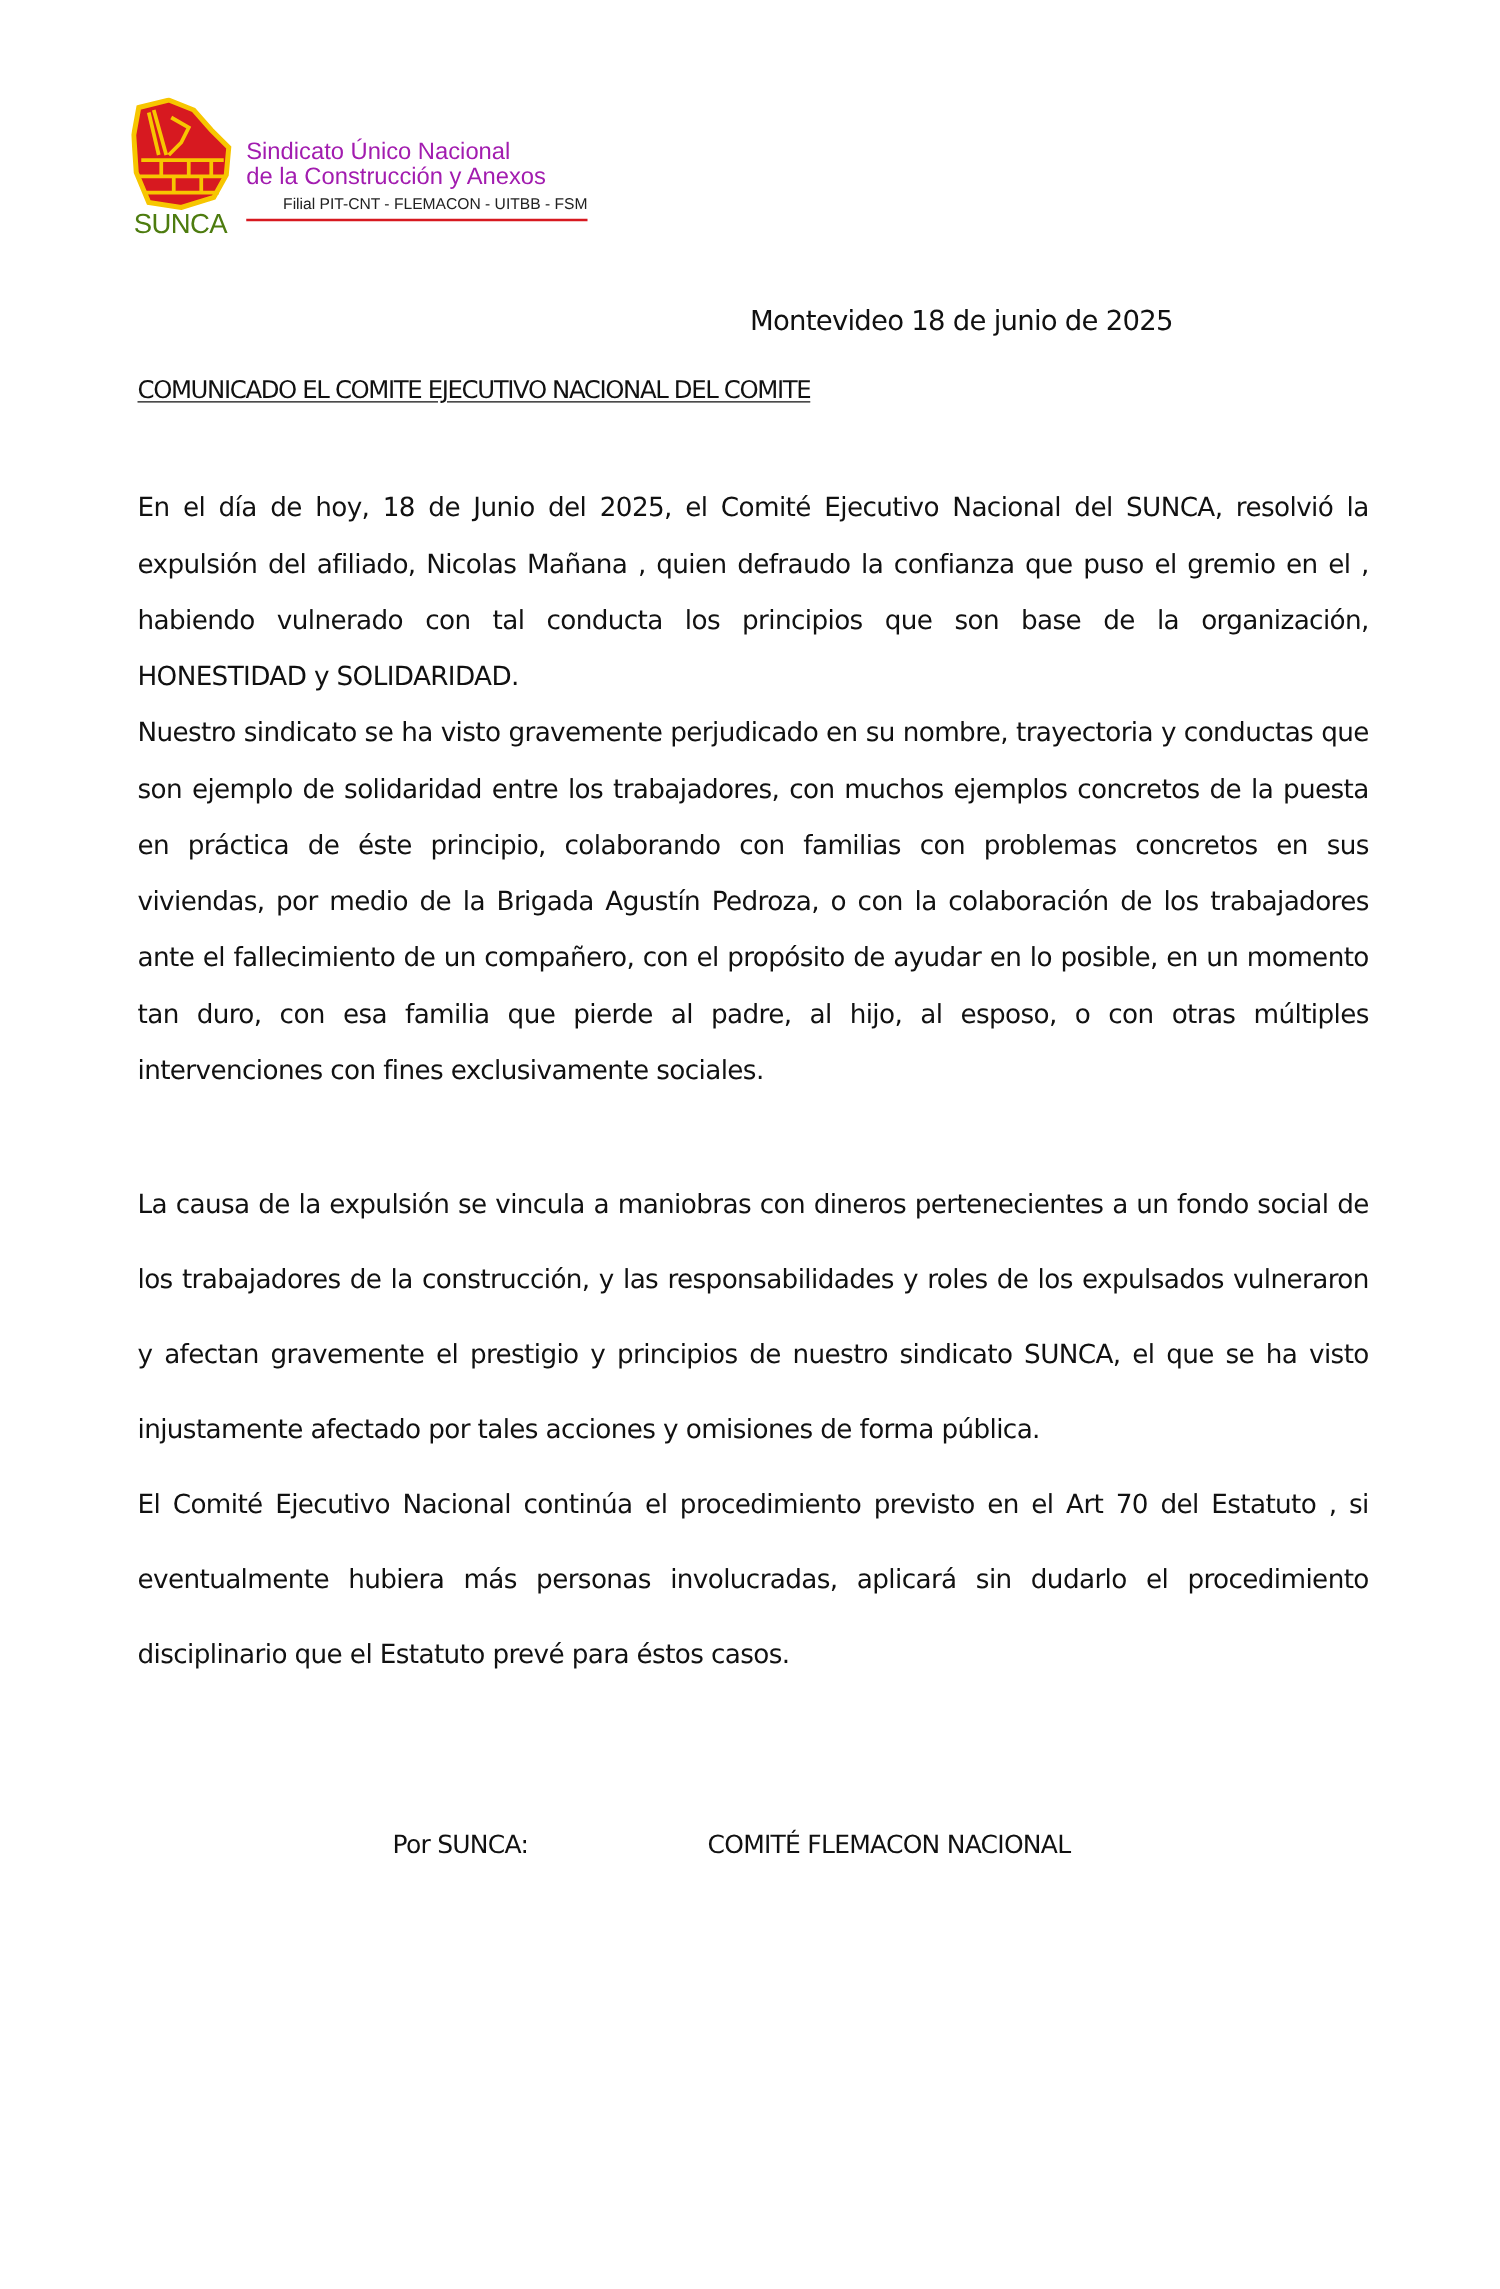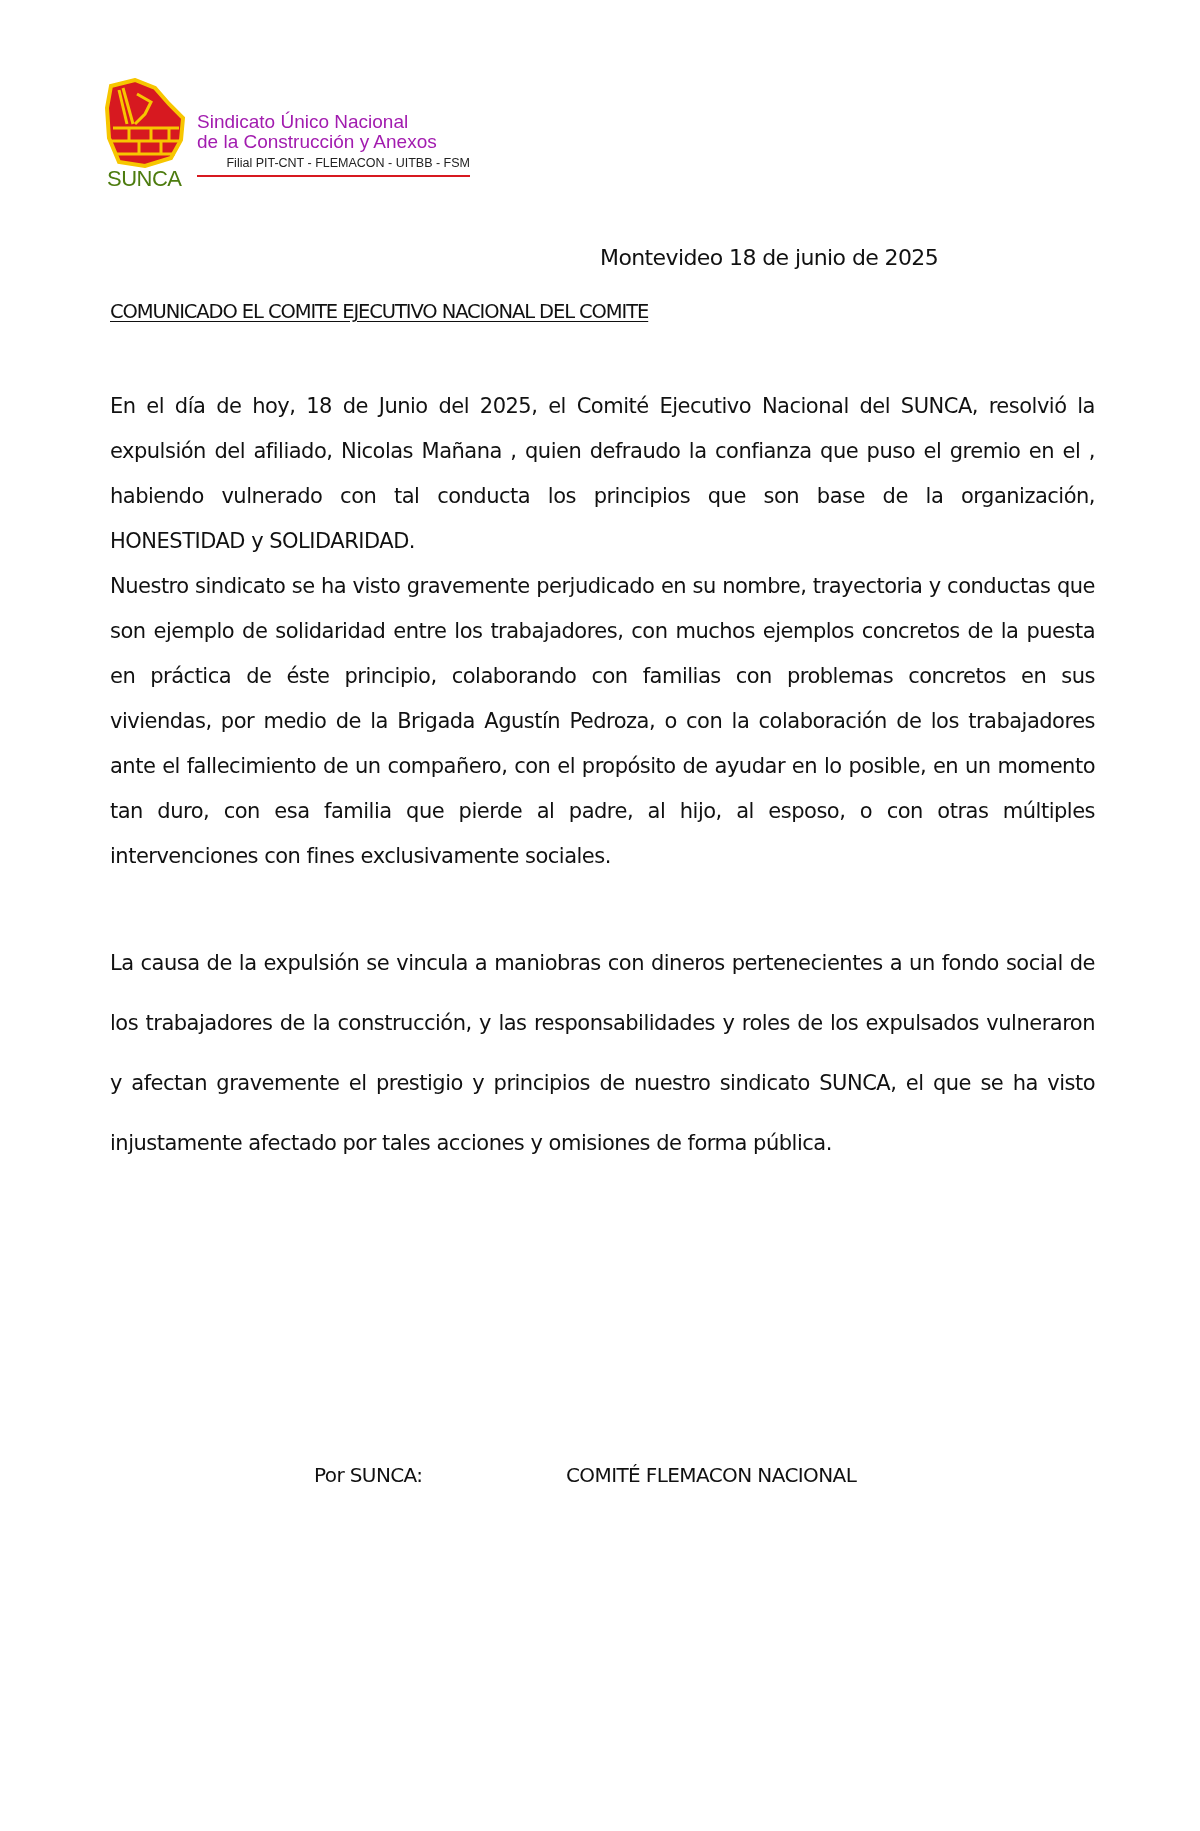--- a/index.html
+++ b/index.html
@@ -87,16 +87,17 @@
 
 <div class="heading">COMUNICADO EL COMITE EJECUTIVO NACIONAL DEL COMITE</div>
 
 <div class="body-text p-tight" id="block1">
   <p>En el día de hoy, 18 de Junio   del  2025, el Comité Ejecutivo Nacional del SUNCA, resolvió la expulsión del afiliado, Nicolas Mañana  , quien defraudo  la confianza que puso el gremio en el , habiendo vulnerado con tal conducta los principios que son base de la organización, HONESTIDAD y SOLIDARIDAD.</p>
   <p>Nuestro sindicato se ha visto gravemente perjudicado en su nombre, trayectoria y conductas que son ejemplo de solidaridad entre los trabajadores, con muchos ejemplos concretos de la puesta en práctica de éste principio, colaborando con familias con problemas concretos en sus viviendas, por medio de la Brigada Agustín Pedroza, o con la colaboración de los trabajadores ante el fallecimiento de un compañero, con el propósito de ayudar en lo posible, en un momento tan duro, con esa familia que pierde al padre, al hijo, al esposo, o con otras múltiples intervenciones con fines exclusivamente sociales.</p>
 </div>
 
 <div class="body-text p-loose" id="block2">
   <p>La causa de la expulsión se vincula a maniobras con dineros pertenecientes a un fondo social de los trabajadores de la construcción, y las responsabilidades y roles de los expulsados vulneraron y afectan gravemente el prestigio y principios de nuestro sindicato SUNCA, el que se ha visto injustamente afectado por tales acciones y omisiones de forma pública.</p>
+  <p>El Comité Ejecutivo Nacional continúa el procedimiento previsto en el Art 70 del Estatuto ,  si eventualmente hubiera más personas involucradas, aplicará sin dudarlo el procedimiento disciplinario que el Estatuto prevé para éstos casos.</p>
 </div>
 
 <div class="signature" id="sig-left">Por SUNCA:</div>
 <div class="signature" id="sig-right">COMITÉ FLEMACON NACIONAL</div>
 
 </body></html>

